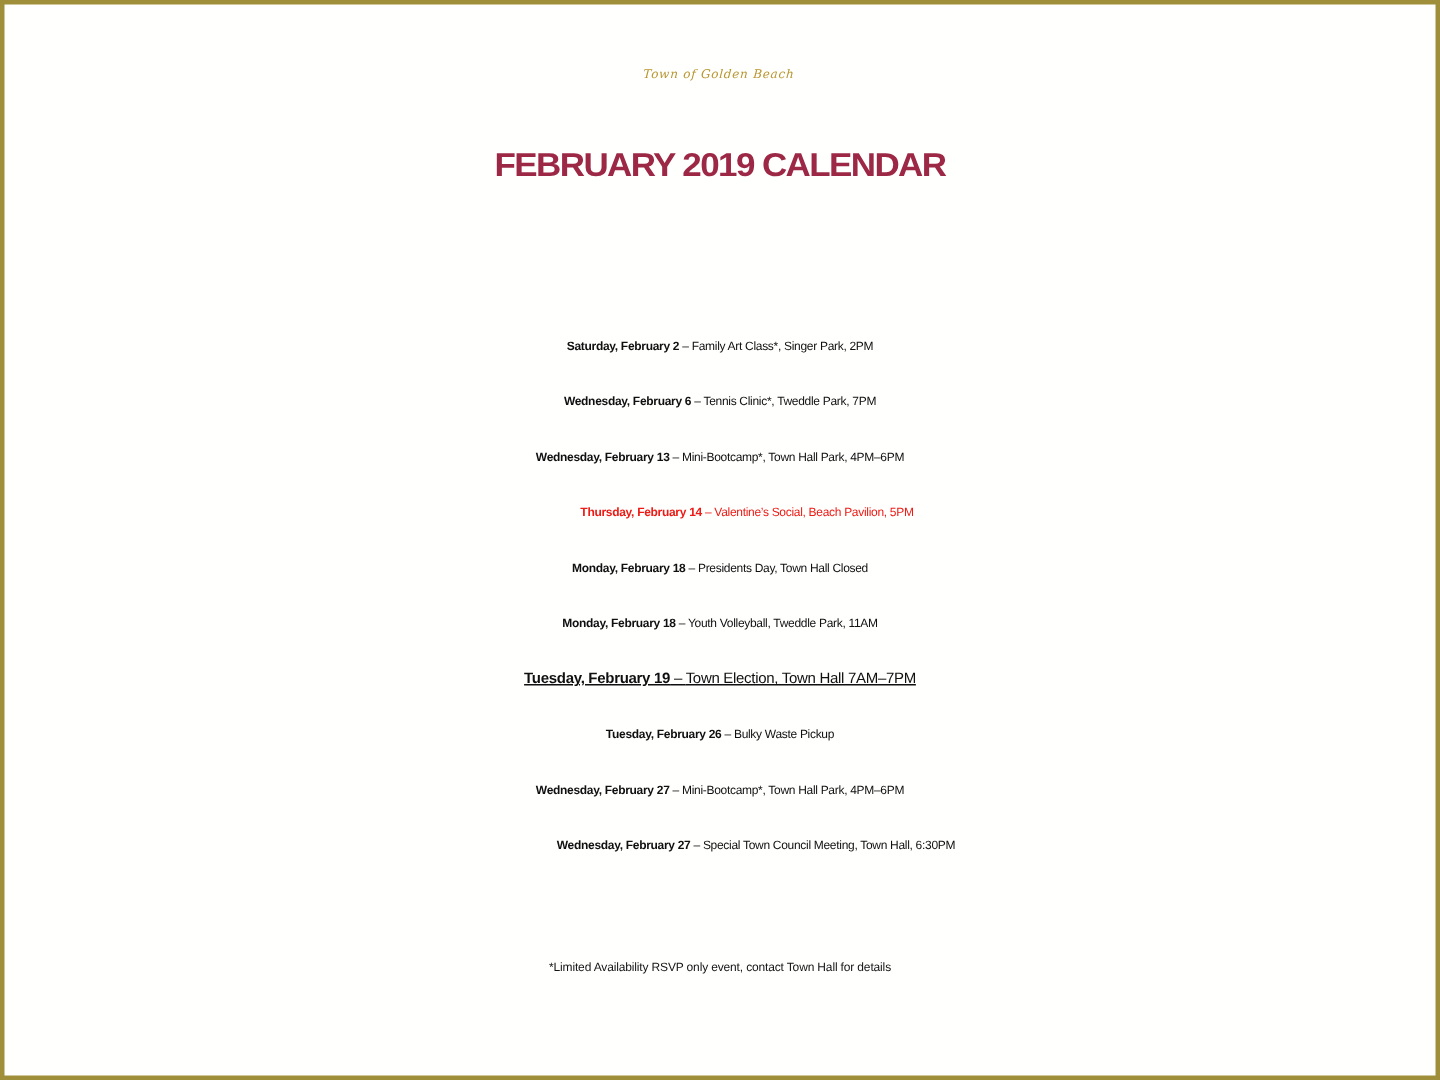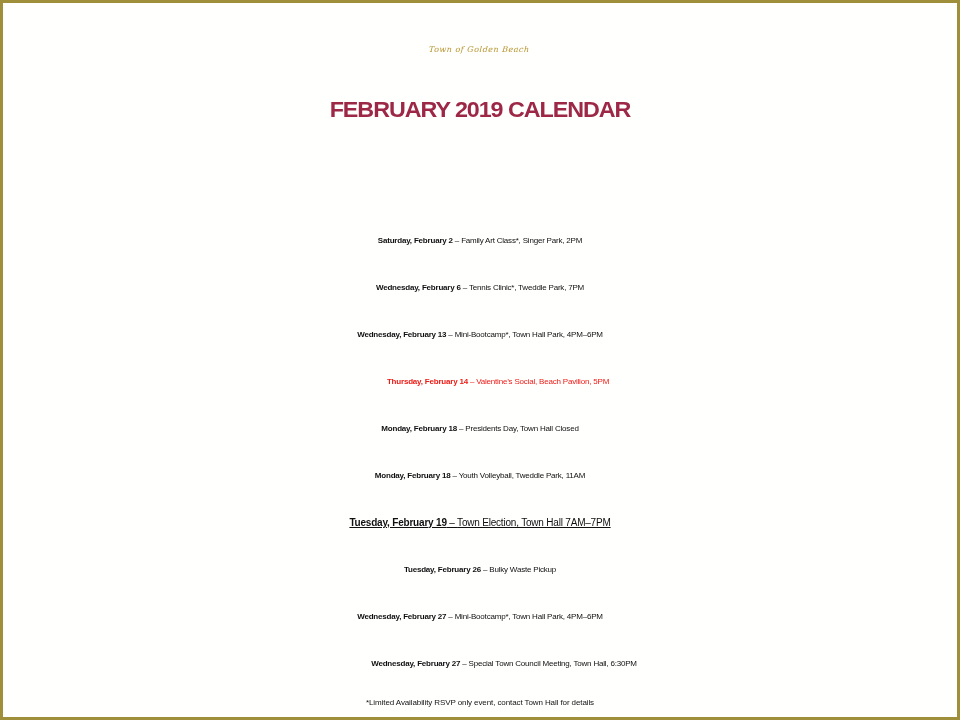--- a/index.html
+++ b/index.html
@@ -63,21 +63,21 @@
   
   .events {
     position: absolute;
     left: 0;
     top: 207px;
     width: 100%;
     text-align: center;
   }
 
   .event-line {
-    margin: 14px;
+    margin: 4px;
     height: 33px;
     line-height: 33px;
     white-space: nowrap;
     font-size: 24.5px;
     color: #101010;
     letter-spacing: -0.2px;
     text-align: center;
   }
 
   .event-line .when {
@@ -90,21 +90,21 @@
 
   .event-line.highlight {
     color: #ed1b15;
     padding-left: 36px;
   }
 
   
   .footnote {
     position: absolute;
     left: 0;
-    top: 688px;
+    top: 630px;
     width: 100%;
     text-align: center;
     margin: 0;
     font-size: 18.5px;
     line-height: 24px;
     font-weight: 400;
     color: #141414;
     letter-spacing: -0.1px;
     white-space: nowrap;
   }

